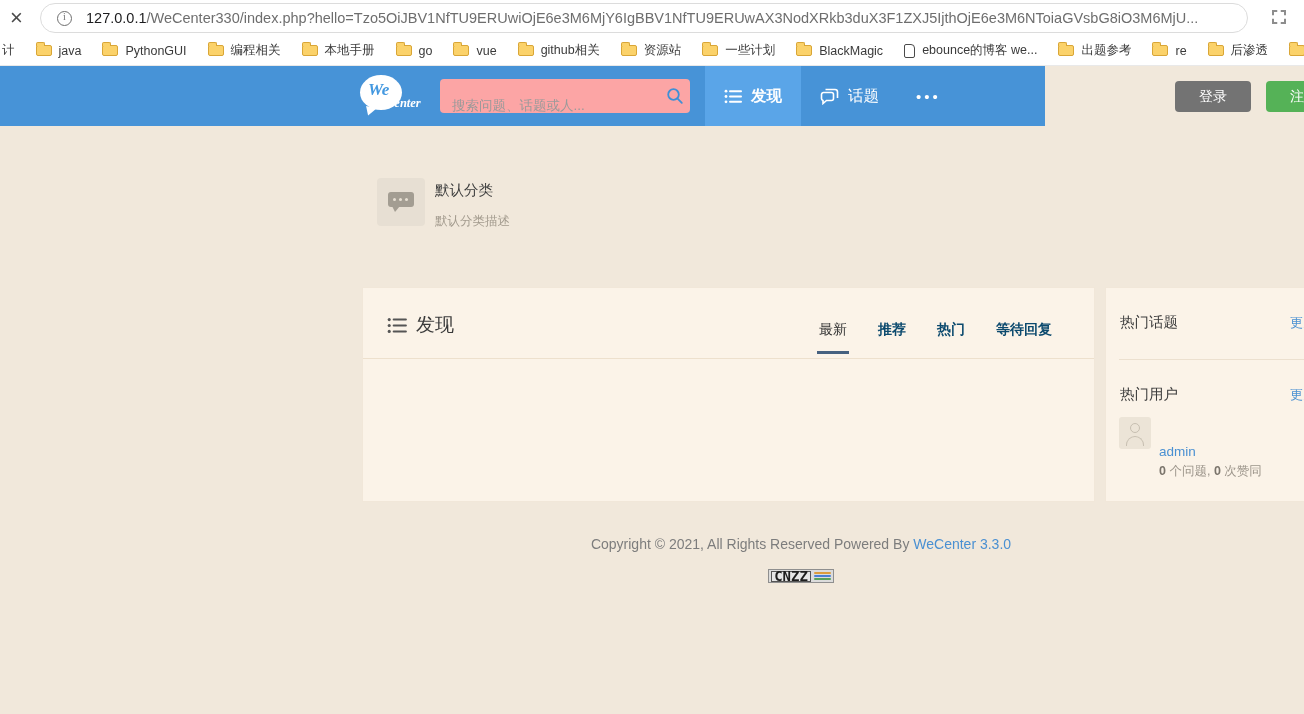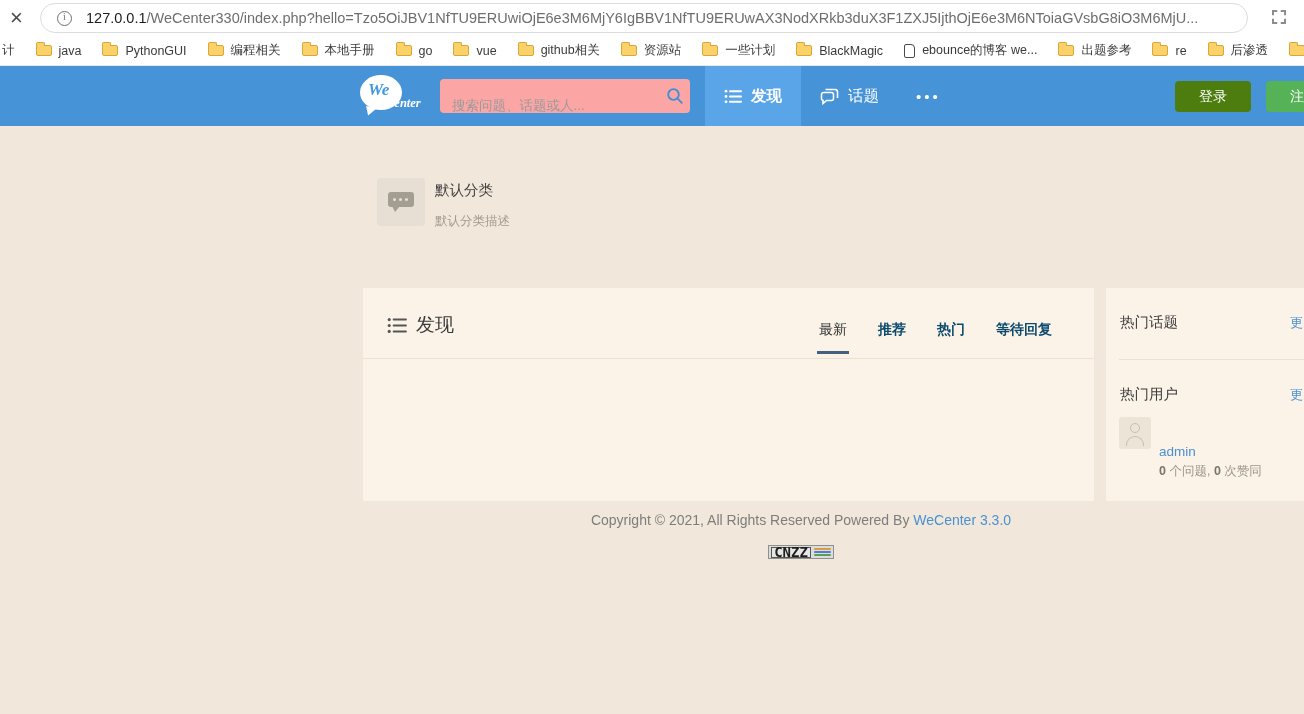--- a/index.html
+++ b/index.html
@@ -35,21 +35,21 @@
   
   .bookmarks { position:absolute; top:36px; left:0; width:1304px; height:30px; background:#fff;
     border-bottom:1px solid #e9e9e9; display:flex; align-items:center; padding-left:2px; white-space:nowrap; }
   .bm { display:flex; align-items:center; margin-right:21px; cursor:pointer; flex:0 0 auto;}
   .bm-label { font-size:12.5px; color:#3a3a3a; }
   .folder-ic { width:16px; height:11px; background:#fbd26a; border:1px solid #d9a637; border-radius:2px; position:relative; margin-right:7px;}
   .folder-ic::before { content:""; position:absolute; top:-4px; left:-1px; width:7px; height:3px; background:#fbd26a; border:1px solid #d9a637; border-bottom:none; border-radius:2px 2px 0 0;}
   .page-ic { width:11px; height:14px; background:#fff; border:1.5px solid #4a4a4a; border-radius:2px 4px 2px 2px; margin-right:7px;}
 
   
-  .navbar { position:absolute; top:66px; left:0; width:1304px; height:60px; background:#4793d7; }
+  .navbar { position:absolute; top:66px; left:0; width:1045px; height:60px; background:#4793d7; }
   .logo { position:absolute; left:360px; top:9px; width:42px; height:36px; cursor:pointer;}
   .logo-bubble { width:42px; height:35px; background:#fff; border-radius:50%; position:relative; }
   .logo-bubble::after{ content:""; position:absolute; left:5px; bottom:-6px; width:0; height:0;
      border-left:4px solid transparent; border-right:7px solid transparent; border-top:9px solid #fff; transform:rotate(12deg);}
   .logo-we { position:absolute; left:8px; top:5px; color:#4398e0; font-size:17px; font-weight:bold; font-style:italic; font-family:"Liberation Serif",serif;}
   .logo-center { position:absolute; left:26px; top:21px; color:#fff; font-size:12.5px; font-weight:bold; font-style:italic; font-family:"Liberation Serif",serif;}
 
   .search-box { position:absolute; left:440px; top:13px; width:250px; height:34px; background:#fca5a5;
      border-radius:4px; display:flex; align-items:flex-end; }
   .search-input { flex:1; border:none; outline:none; background:transparent; font-size:13.5px; padding:0 6px 0 12px;
@@ -57,21 +57,21 @@
   .search-input::placeholder { color:#9a9a9a; }
   .search-btn { width:30px; height:34px; display:flex; align-items:center; justify-content:center; cursor:pointer; flex:0 0 auto;}
 
   .nav-items { position:absolute; left:705px; top:0; height:60px; display:flex; }
   .nav-item { display:flex; align-items:center; gap:9px; padding:0 19px; color:#fff; font-size:15.5px; cursor:pointer; height:60px;}
   .nav-item.active { background:#5aa5e8; font-weight:bold; }
   .nav-more { display:flex; align-items:center; padding:0 18px; color:#fff; font-size:15px; letter-spacing:3px; cursor:pointer; height:60px;}
 
   .btn { position:absolute; top:15px; height:31px; border-radius:4px; color:#fff; font-size:14px;
      display:flex; align-items:center; justify-content:center; cursor:pointer; }
-  .btn-login { left:1175px; width:76px; background:#4d7c0f; }
+  .btn-login { left:1175px; width:76px; background:#737373; }
   .btn-register { left:1266px; width:76px; background:#55b257; }
 
   
   .category { position:absolute; left:377px; top:178px; display:flex; cursor:pointer;}
   .cat-icon { width:48px; height:48px; background:#e7dfd3; border-radius:4px; position:relative; flex:0 0 auto;}
   .cat-bubble { position:absolute; left:11px; top:14px; width:26px; height:15px; background:#a39d92; border-radius:3px;}
   .cat-bubble::before { content:""; position:absolute; left:4px; bottom:-5px; width:0; height:0;
      border-left:3px solid transparent; border-right:5px solid transparent; border-top:6px solid #a39d92;}
   .cat-dot { position:absolute; left:5px; top:6px; width:3px; height:3px; border-radius:50%; background:#e7dfd3;
      box-shadow:6px 0 0 #e7dfd3, 12px 0 0 #e7dfd3;}
@@ -101,21 +101,21 @@
   .user-row { display:flex; margin:13px 0 0 13px; }
   .avatar { width:32px; height:32px; background:#ece4d7; border-radius:3px; position:relative; cursor:pointer; flex:0 0 auto;}
   .avatar::before { content:""; position:absolute; left:11px; top:6px; width:8px; height:8px; border:1.5px solid #c7bfb1; border-radius:50%;}
   .avatar::after { content:""; position:absolute; left:7px; top:19px; width:16px; height:9px; border:1.5px solid #c7bfb1; border-bottom:none; border-radius:9px 9px 0 0;}
   .user-info { margin-left:8px; padding-top:1px;margin-top:26px;}
   .user-name { font-size:13.5px; color:#4a90d2; cursor:pointer; }
   .user-stats { font-size:12.5px; color:#9b948a; margin-top:4px;}
   .user-stats b { color:#7a746b; }
 
   
-  .footer { position:absolute; left:362px; top:512px; width:878px; text-align:center; }
+  .footer { position:absolute; left:362px; top:536px; width:878px; text-align:center; }
   .copyright { font-size:14px; color:#7d7d7d; }
   .footer-link { color:#4a90d2; cursor:pointer; text-decoration:none;}
   .cnzz { display:inline-flex; align-items:center; margin-top:17px; height:14px; background:#dcdcdc;
      border:1px solid #8f8f8f; padding:0 2px; cursor:pointer;}
   .cnzz-label { font-family:"DejaVu Sans Mono",monospace; font-size:14px; font-weight:bold; color:#1e1e1e;
      border:1px solid #555; padding:0 2px; background:#e6e6e6; line-height:9px;}
   .cnzz-stripes { width:17px; margin-left:3px; display:flex; flex-direction:column; gap:1px;}
   .cnzz-stripes span { height:2px; border-radius:1px;}
   .stripe-o { background:#dd9c3c; } .stripe-b { background:#4a7fd4; } .stripe-g { background:#58a05a; }
 

